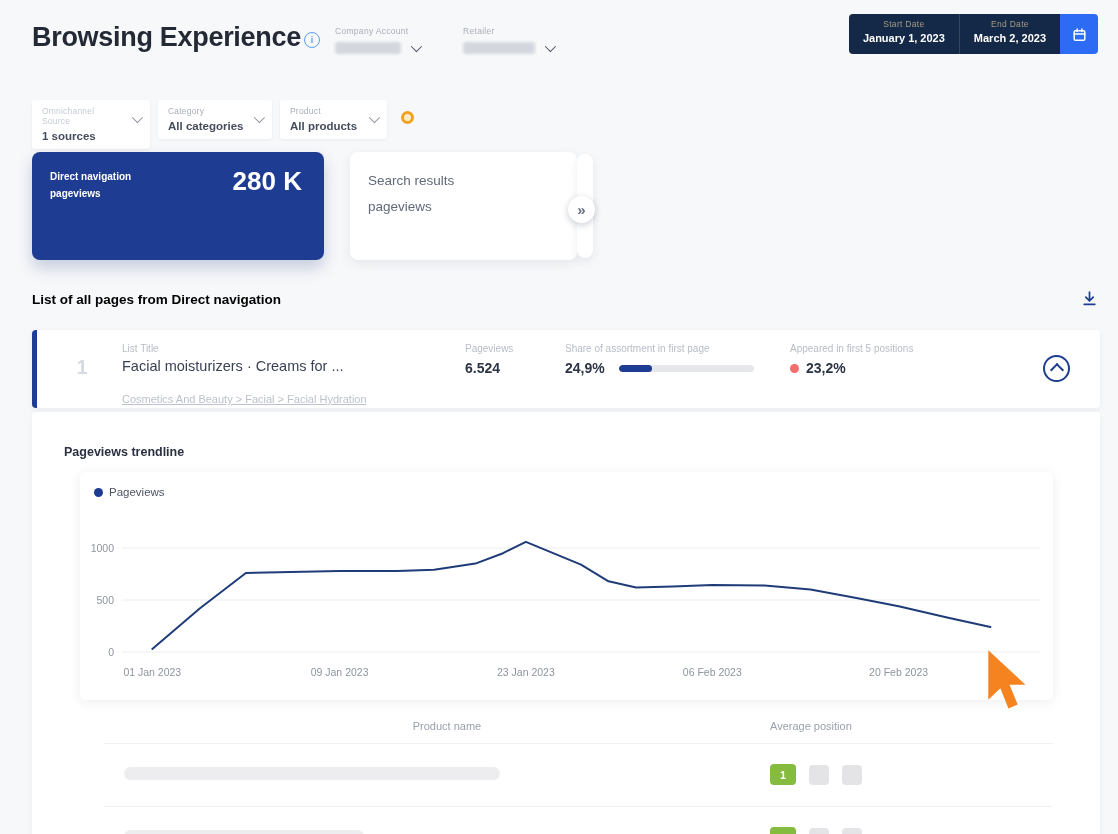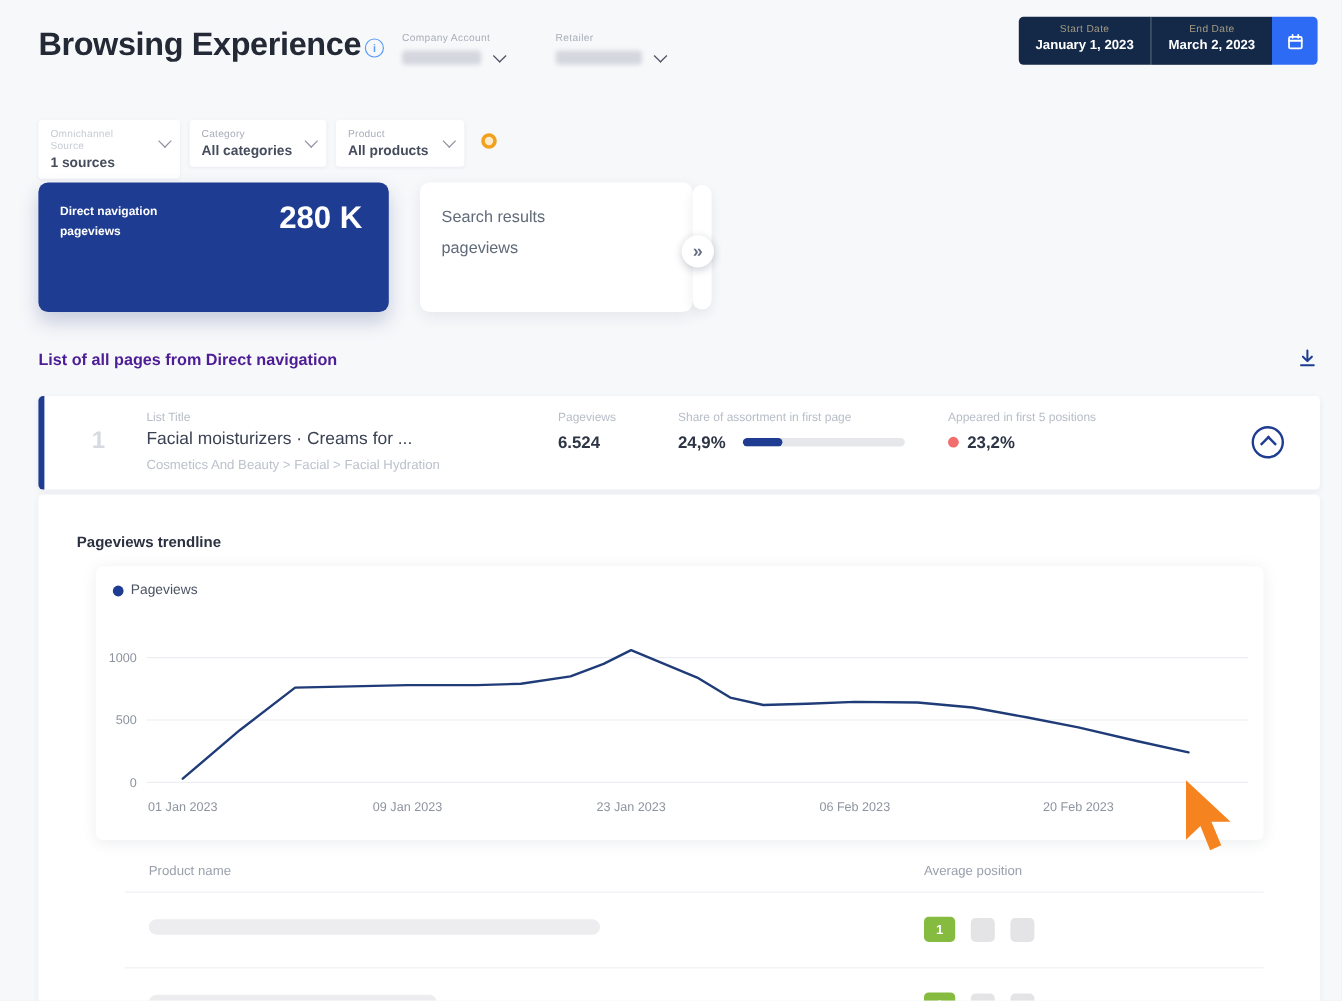--- a/index.html
+++ b/index.html
@@ -44,33 +44,33 @@
   .mc-value{position:absolute;right:22px;top:14px;font-size:26px;font-weight:700;color:#fff;}
   .metric-card.white{left:350px;width:227px;background:#fff;box-shadow:0 4px 12px rgba(30,40,70,.08);}
   .mc-title.grey{color:#606a78;font-weight:500;font-size:13.5px;line-height:1.9;width:100px;}
   .card-sliver{position:absolute;left:577px;top:2px;width:16px;height:104px;background:#fff;border-radius:8px;
                box-shadow:0 4px 10px rgba(30,40,70,.08);}
   .next-btn{position:absolute;left:568px;top:44px;width:27px;height:27px;border-radius:50%;border:none;background:#fff;
             box-shadow:0 2px 7px rgba(20,30,60,.22);color:#667083;font-size:15px;font-weight:700;line-height:25px;
             text-align:center;padding:0;cursor:pointer;z-index:5;}
 
   
-  .section-title{position:absolute;left:32px;top:292px;margin:0;font-size:13.5px;font-weight:700;color:#4c1d95;}
+  .section-title{position:absolute;left:32px;top:292px;margin:0;font-size:13.5px;font-weight:700;color:#000000;}
   .download-icon{position:absolute;right:20px;top:290px;color:var(--navy);cursor:pointer;}
 
   .row-card{position:absolute;left:32px;top:330px;width:1068px;height:78px;background:#fff;border-radius:4px;
             box-shadow:0 2px 6px rgba(20,30,60,.06);box-sizing:border-box;cursor:pointer;}
   .accent{position:absolute;left:0;top:0;width:5px;height:78px;background:var(--navy);border-radius:4px 0 0 4px;}
   .row-index{position:absolute;left:38px;top:26px;width:24px;text-align:center;font-size:20px;font-weight:700;color:#d6dae1;}
   .col{position:absolute;top:13px;}
   .lbl{font-size:10px;color:#b7bdc7;}
   .val{font-size:14px;font-weight:700;color:#2d3444;}
   .page-col{left:90px;}
   .title-val{font-size:14.5px;font-weight:400;color:#3a4253;margin-top:4px;}
-  .crumb{font-size:11px;color:#bcc1cb;margin-top:8px;}
+  .crumb{font-size:11px;color:#bcc1cb;margin-top:19px;text-decoration:underline;}
   .pv-col{left:433px;}
   .pv-col .val{margin-top:6px;}
   .share-col{left:533px;}
   .val-row{display:flex;align-items:center;margin-top:6px;}
   .pbar{width:135px;height:7px;background:#e5e7eb;border-radius:4px;margin-left:14px;overflow:hidden;}
   .pfill{height:100%;background:var(--navy);border-radius:4px;}
   .app-col{left:758px;}
   .dot-red{width:9px;height:9px;border-radius:50%;background:var(--red);margin-right:7px;}
   .collapse-btn{position:absolute;right:30px;top:25px;width:27px;height:27px;border-radius:50%;background:#fff;
                 border:2px solid var(--navy);display:flex;align-items:center;justify-content:center;cursor:pointer;box-sizing:border-box;}
@@ -82,21 +82,21 @@
                   border-radius:4px 4px 0 0;box-shadow:0 2px 6px rgba(20,30,60,.05);overflow:hidden;}
   .trend-title{position:absolute;left:32px;top:33px;font-size:12.5px;font-weight:700;color:#2b3140;}
   .chart-card{position:absolute;left:48px;top:60px;width:973px;height:228px;background:#fff;border-radius:6px;
               box-shadow:0 2px 12px rgba(30,40,70,.08);}
   .legend{position:absolute;left:14px;top:14px;display:flex;align-items:center;gap:6px;font-size:11.5px;color:#4c5362;}
   .legend-dot{width:9px;height:9px;border-radius:50%;background:var(--navy);}
   #trend-svg{position:absolute;left:0;top:40px;}
   #trend-svg .tick{font:10.5px "Liberation Sans",sans-serif;fill:#8e949f;}
 
   .product-table{position:absolute;left:48px;top:300px;width:973px;}
-  .pt-head{margin-left:24px;padding:8px 0 11px 20px;display:flex;font-size:11px;color:#9aa1ad;}
+  .pt-head{margin-left:24px;padding:8px 0 11px 20px;display:flex;font-size:11px;color:#9aa1ad;text-align:center;}
   .pt-head .c1{width:646px;}
   .pt-row{margin-left:24px;border-top:1px solid #f0f1f5;padding:20px 0 21px 20px;display:flex;align-items:center;cursor:pointer;}
   .pt-name{width:646px;}
   .redacted-bar{display:inline-block;height:13px;background:#ededef;border-radius:7px;}
   .pt-pos{display:flex;align-items:center;gap:13px;}
   .pos-badge{width:26px;height:21px;border-radius:4px;background:var(--green);color:#fff;font-size:11px;font-weight:700;
              display:flex;align-items:center;justify-content:center;}
   .pos-sq{width:20px;height:20px;border-radius:4px;background:#e4e4e7;}
 
   .cursor-overlay{position:absolute;left:983px;top:648px;z-index:60;pointer-events:none;}

